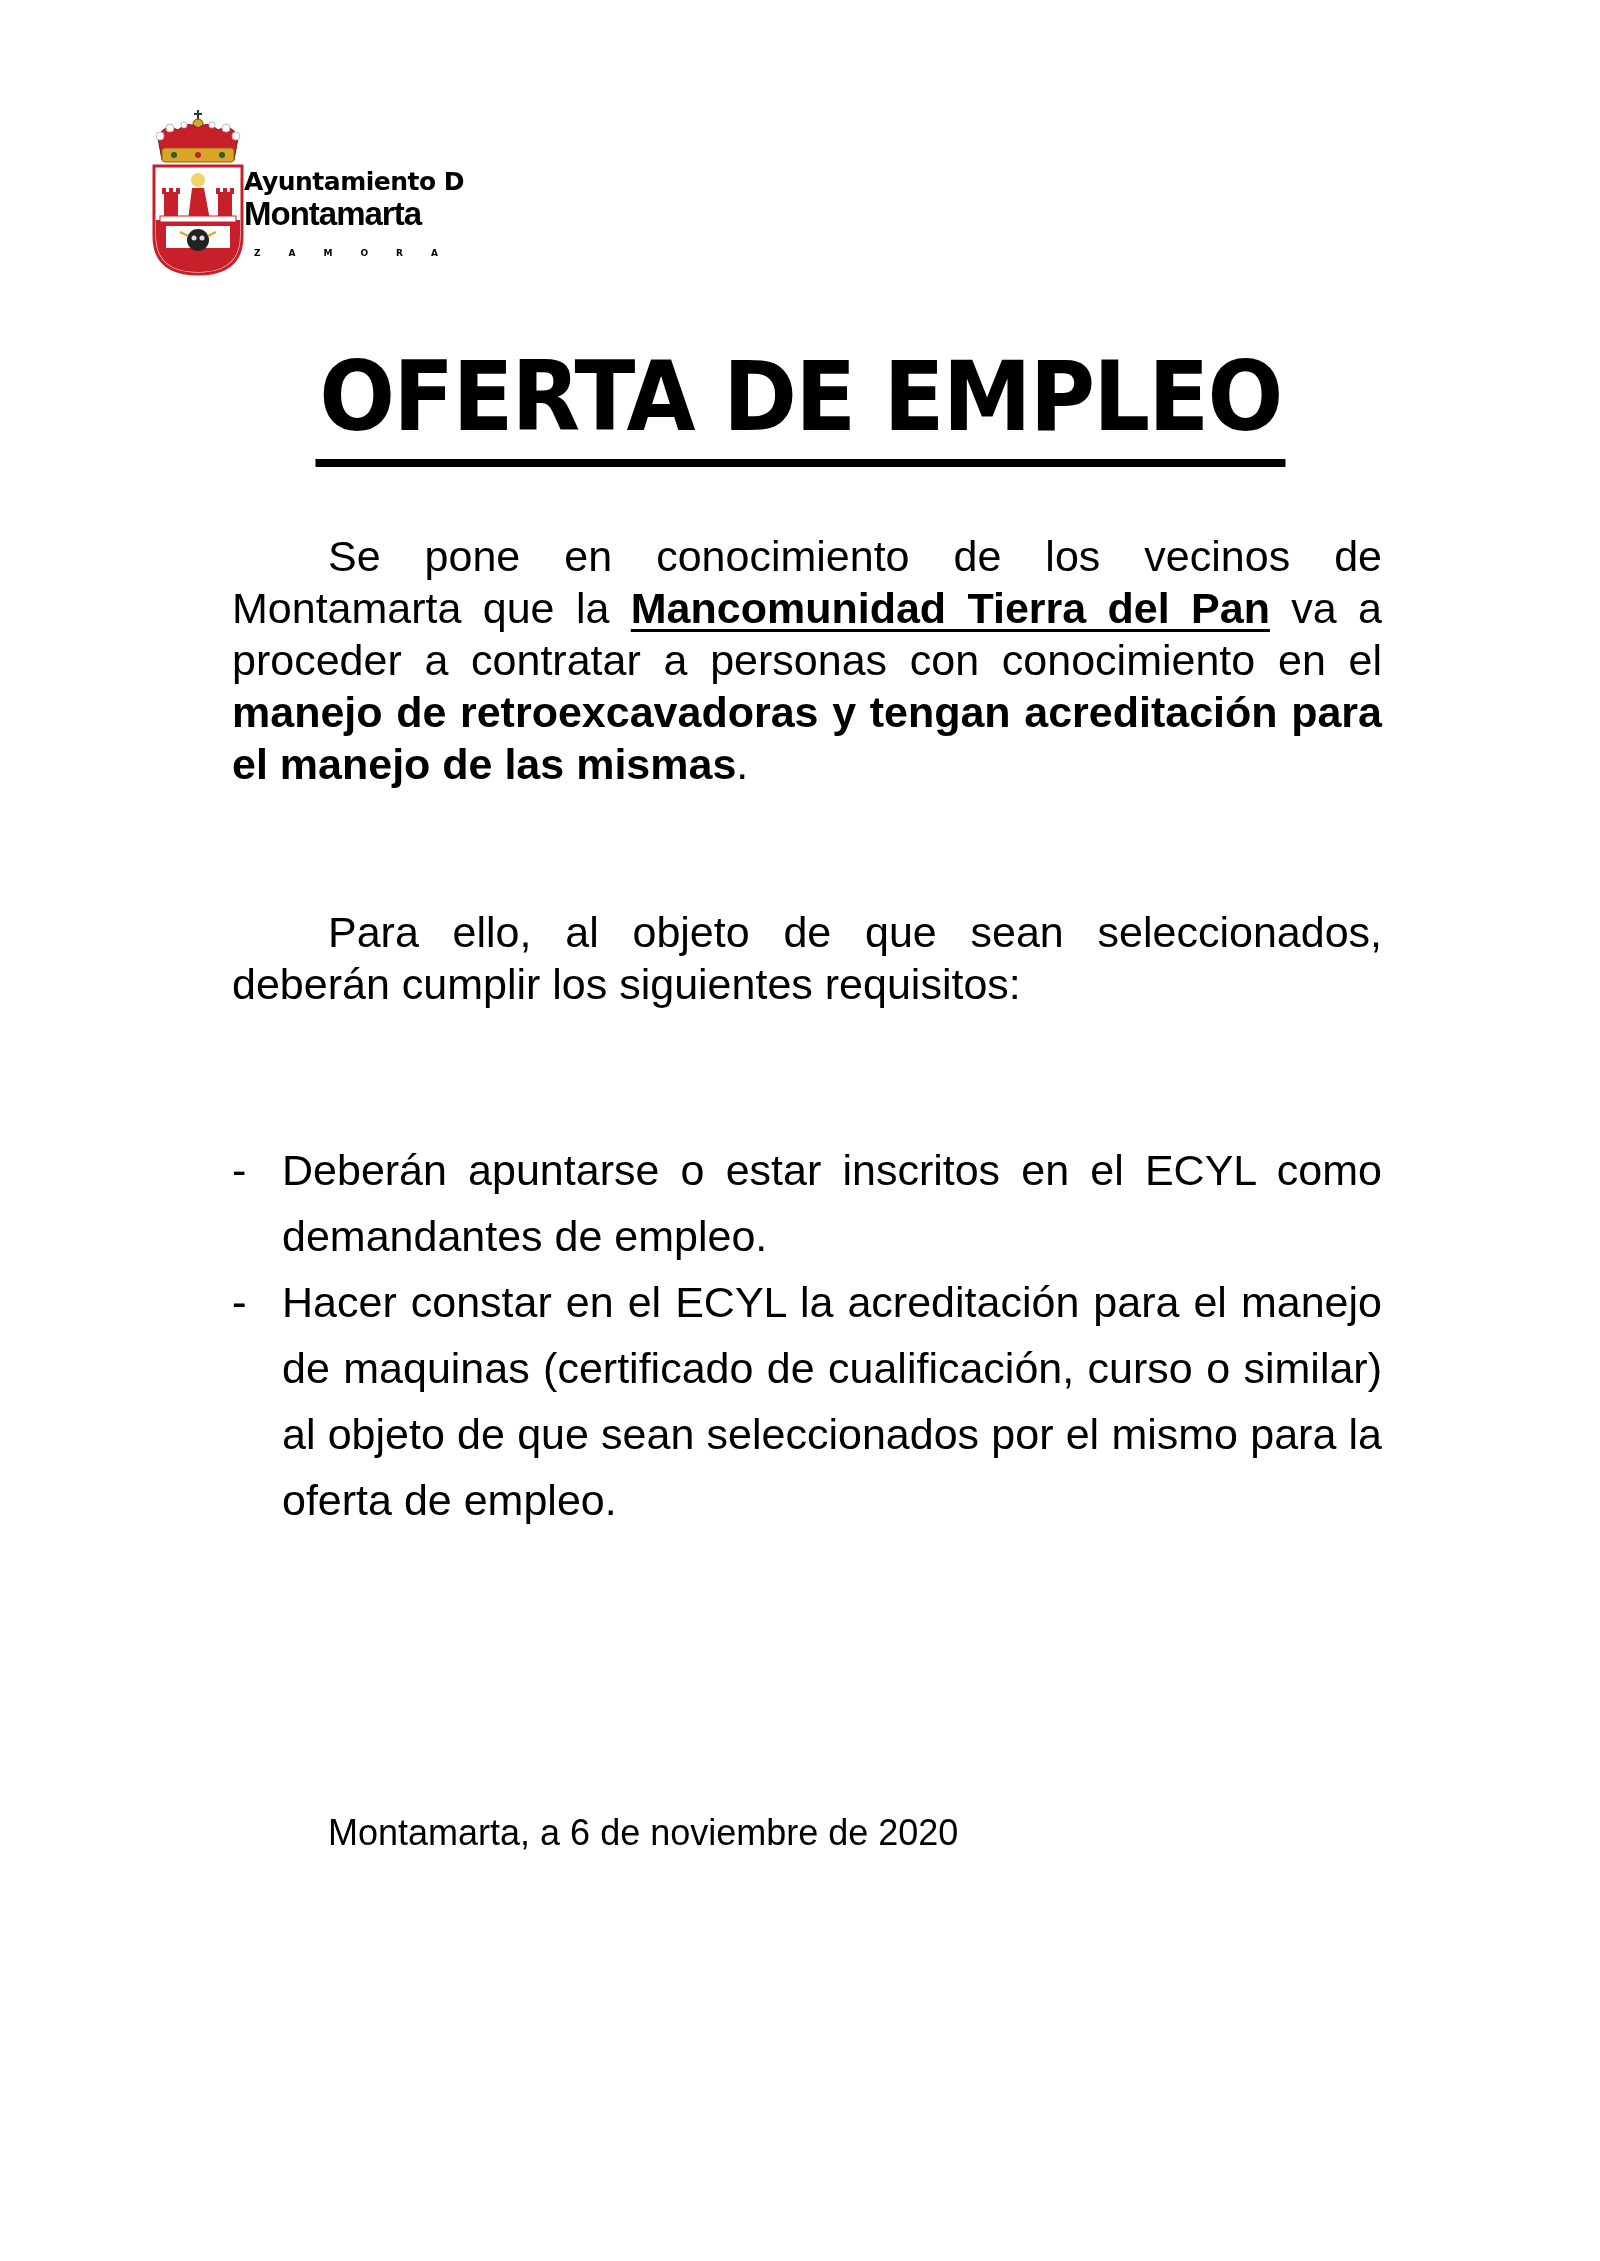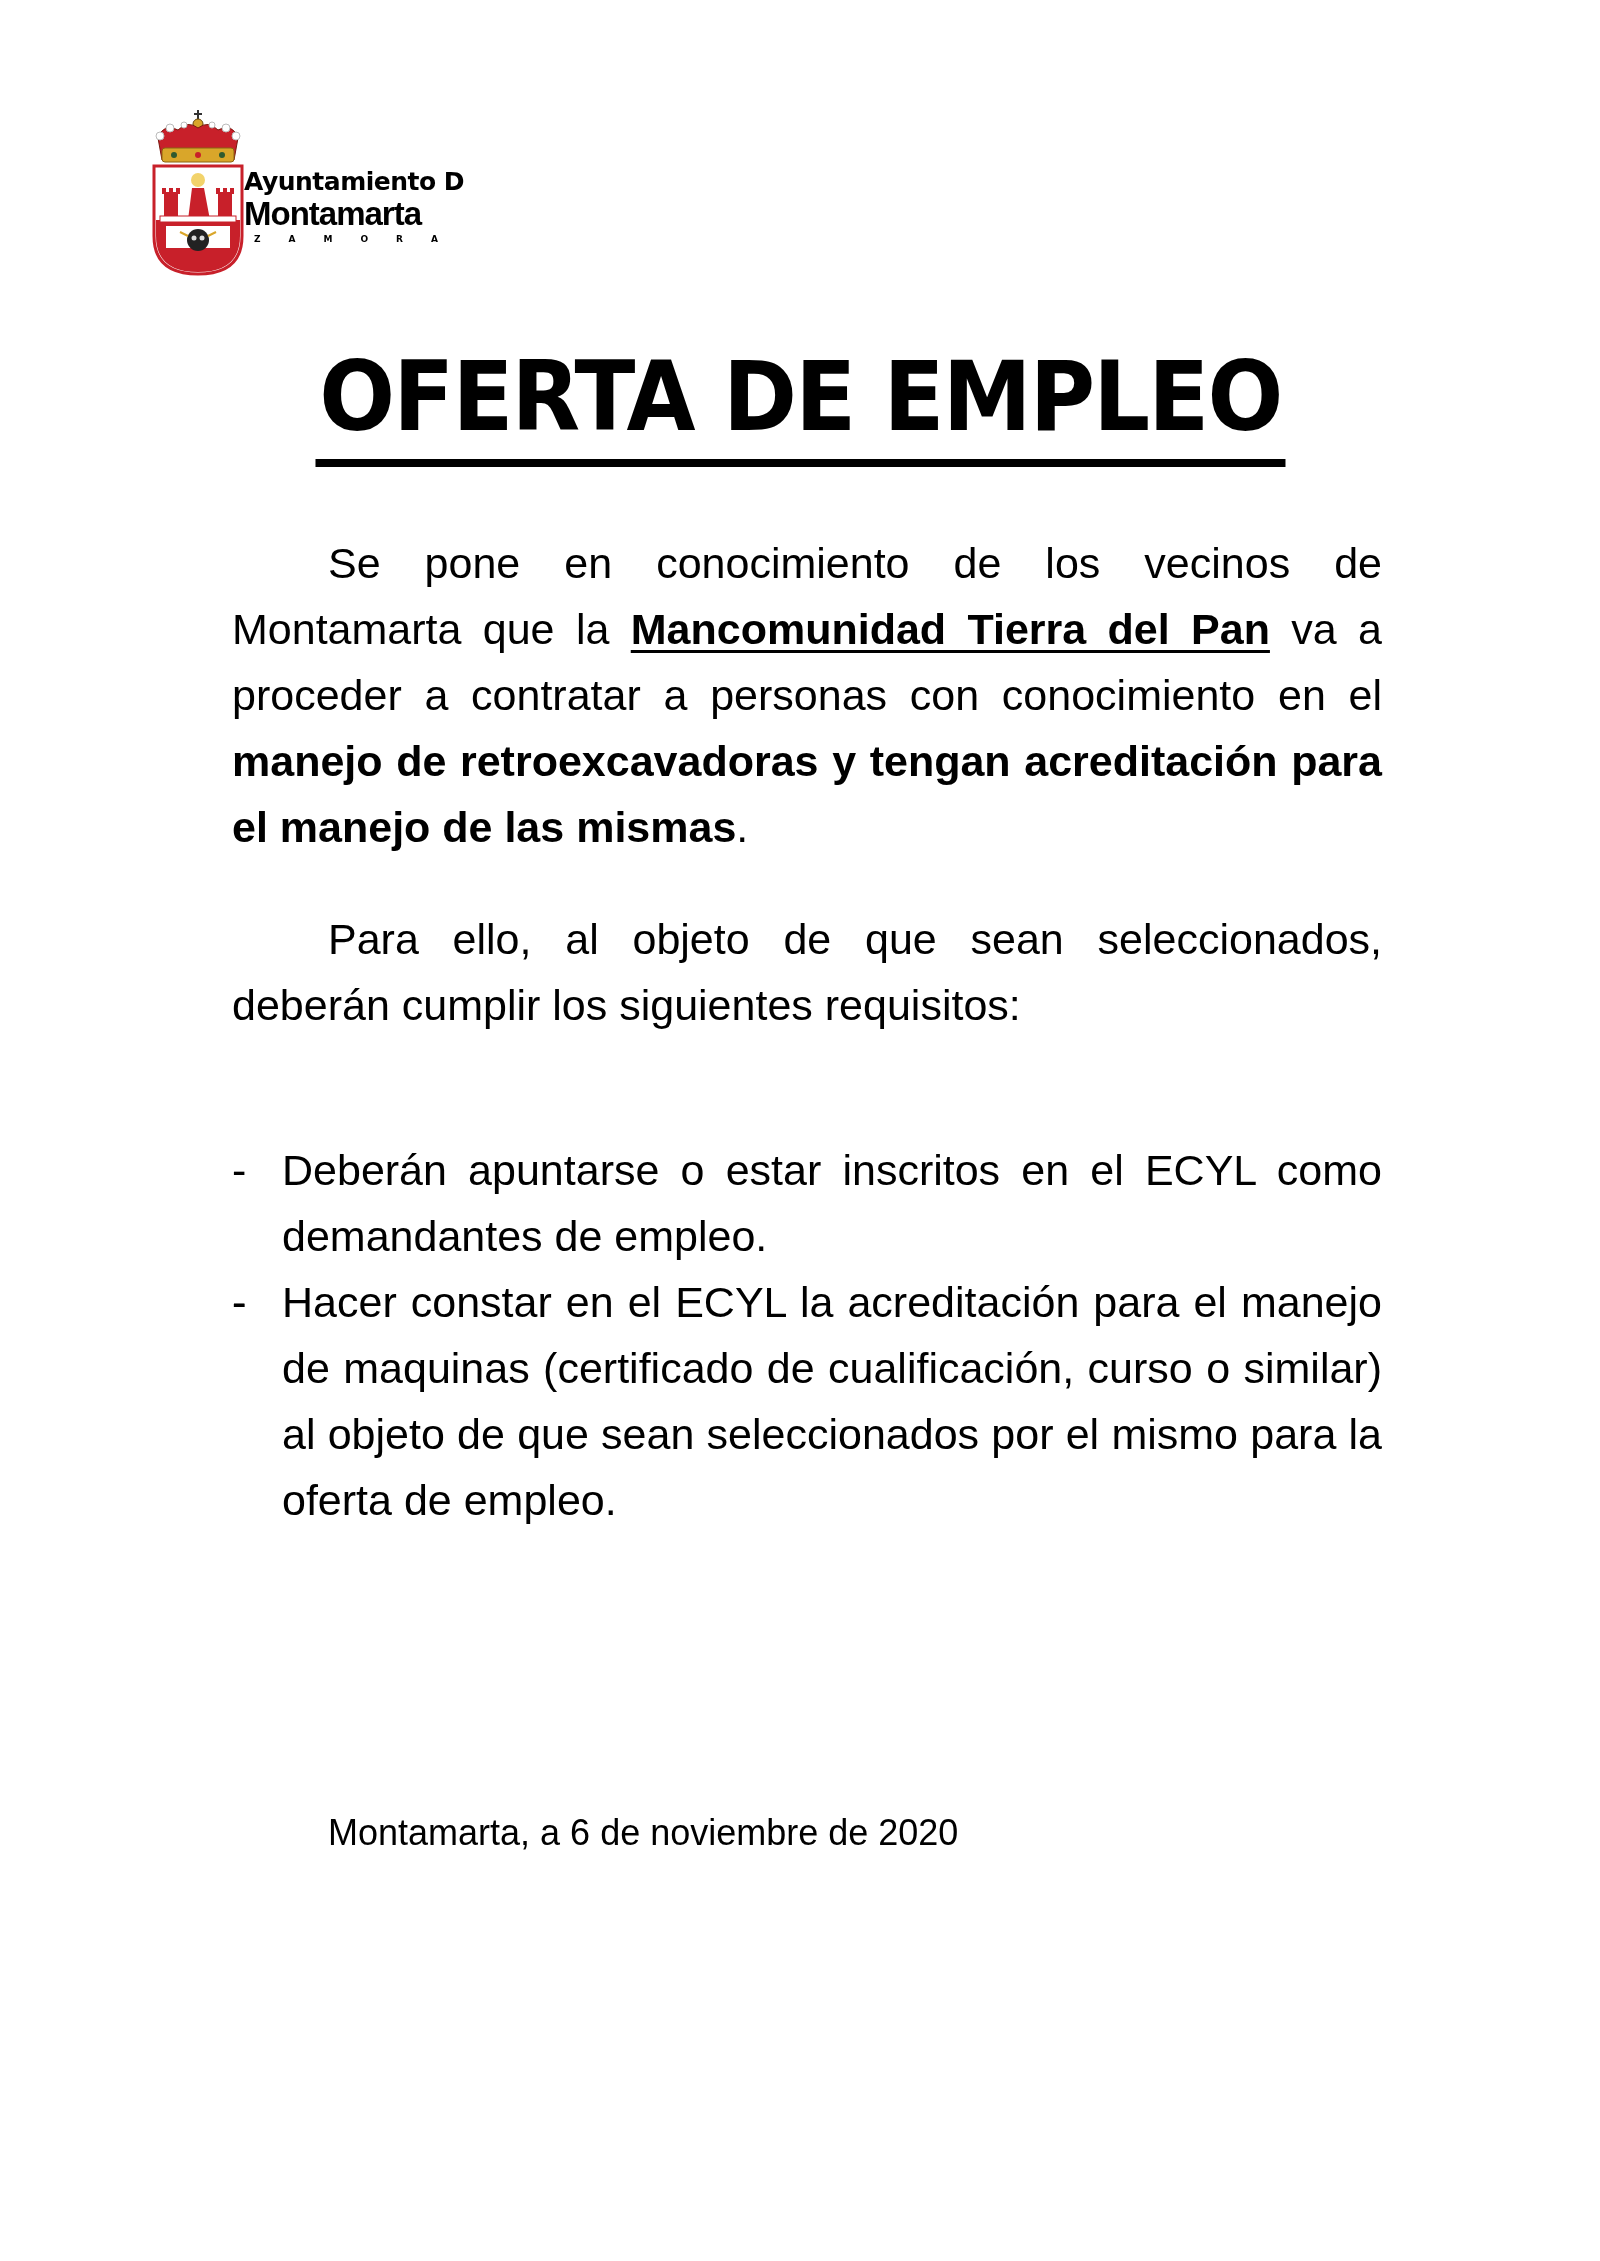--- a/index.html
+++ b/index.html
@@ -13,32 +13,32 @@
     .logo-line1 {
       font-family: "DejaVu Sans", sans-serif; font-weight: bold; font-size: 25px;
       letter-spacing: -0.5px; line-height: 28px; white-space: nowrap;
     }
     .logo-line2 {
       font-family: Liberation Sans, sans-serif; font-weight: bold; font-size: 33px;
       letter-spacing: -1px; line-height: 36px; white-space: nowrap;
     }
     .logo-line3 {
       font-family: "DejaVu Sans", sans-serif; font-weight: bold; font-size: 9px;
-      letter-spacing: 28px; line-height: 14px; margin-top: 0; padding-left: 10px; white-space: nowrap;
+      letter-spacing: 28px; line-height: 14px; margin-top: 14px; padding-left: 10px; white-space: nowrap;
     }
     .title-wrap { position: absolute; left: 0; right: 0; top: 330px; text-align: center; margin-top: 17px; }
     .title {
       display: inline-block; font-family: "DejaVu Sans", sans-serif; font-weight: bold;
       font-size: 96px; letter-spacing: -2px; line-height: 100px;
       border-bottom: 8px solid #000; padding: 0 4px 12px 4px;
       transform: scaleX(0.93); transform-origin: center;
     }
     .body-text {
       position: absolute; left: 232px; width: 1150px;
-      font-family: "Liberation Sans", sans-serif; font-size: 43px; line-height: 66px;
+      font-family: "Liberation Sans", sans-serif; font-size: 43px; line-height: 52px;
       text-align: justify;
     }
     .p1 { top: 530px; }
     .p2 { top: 906px; }
     .indent { display: inline-block; width: 96px; }
     .uline { font-weight: bold; text-decoration: underline; text-decoration-thickness: 3px; text-underline-offset: 6px; }
     .b { font-weight: bold; }
     .req-list { position: absolute; left: 232px; top: 1137px; width: 1150px; margin: 0; padding: 0; list-style: none; }
     .req-item {
       position: relative; padding-left: 50px;

